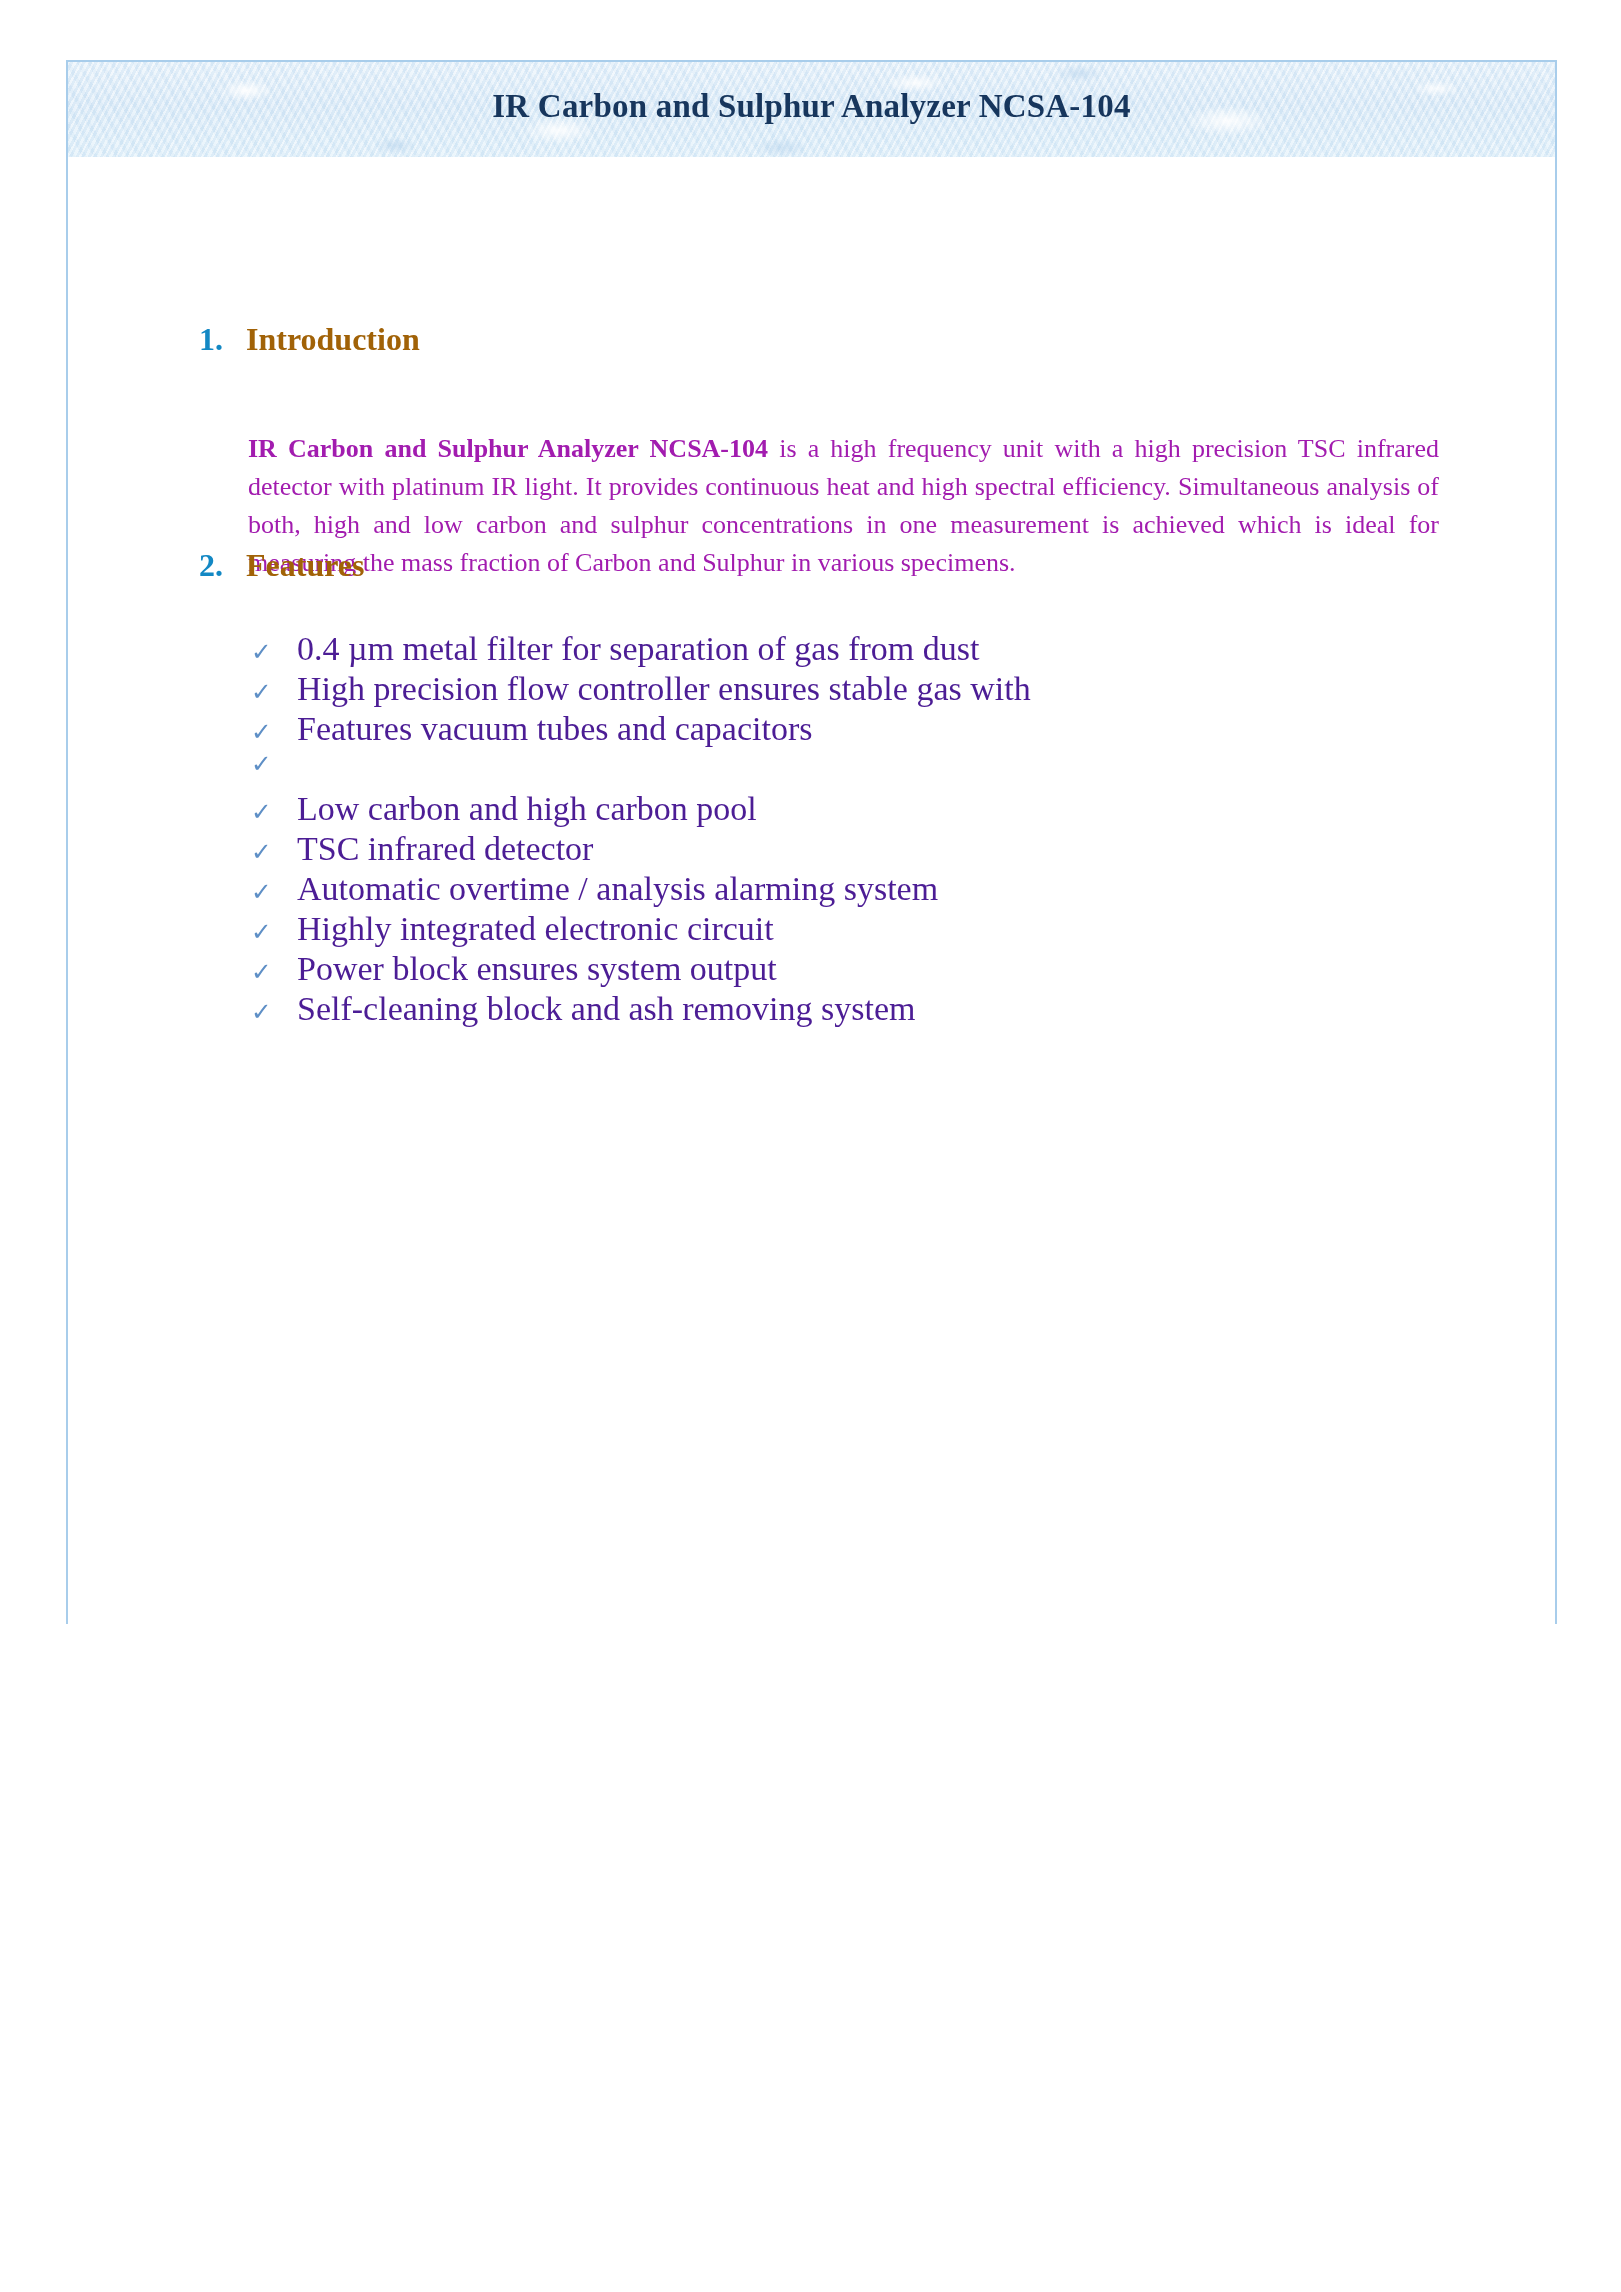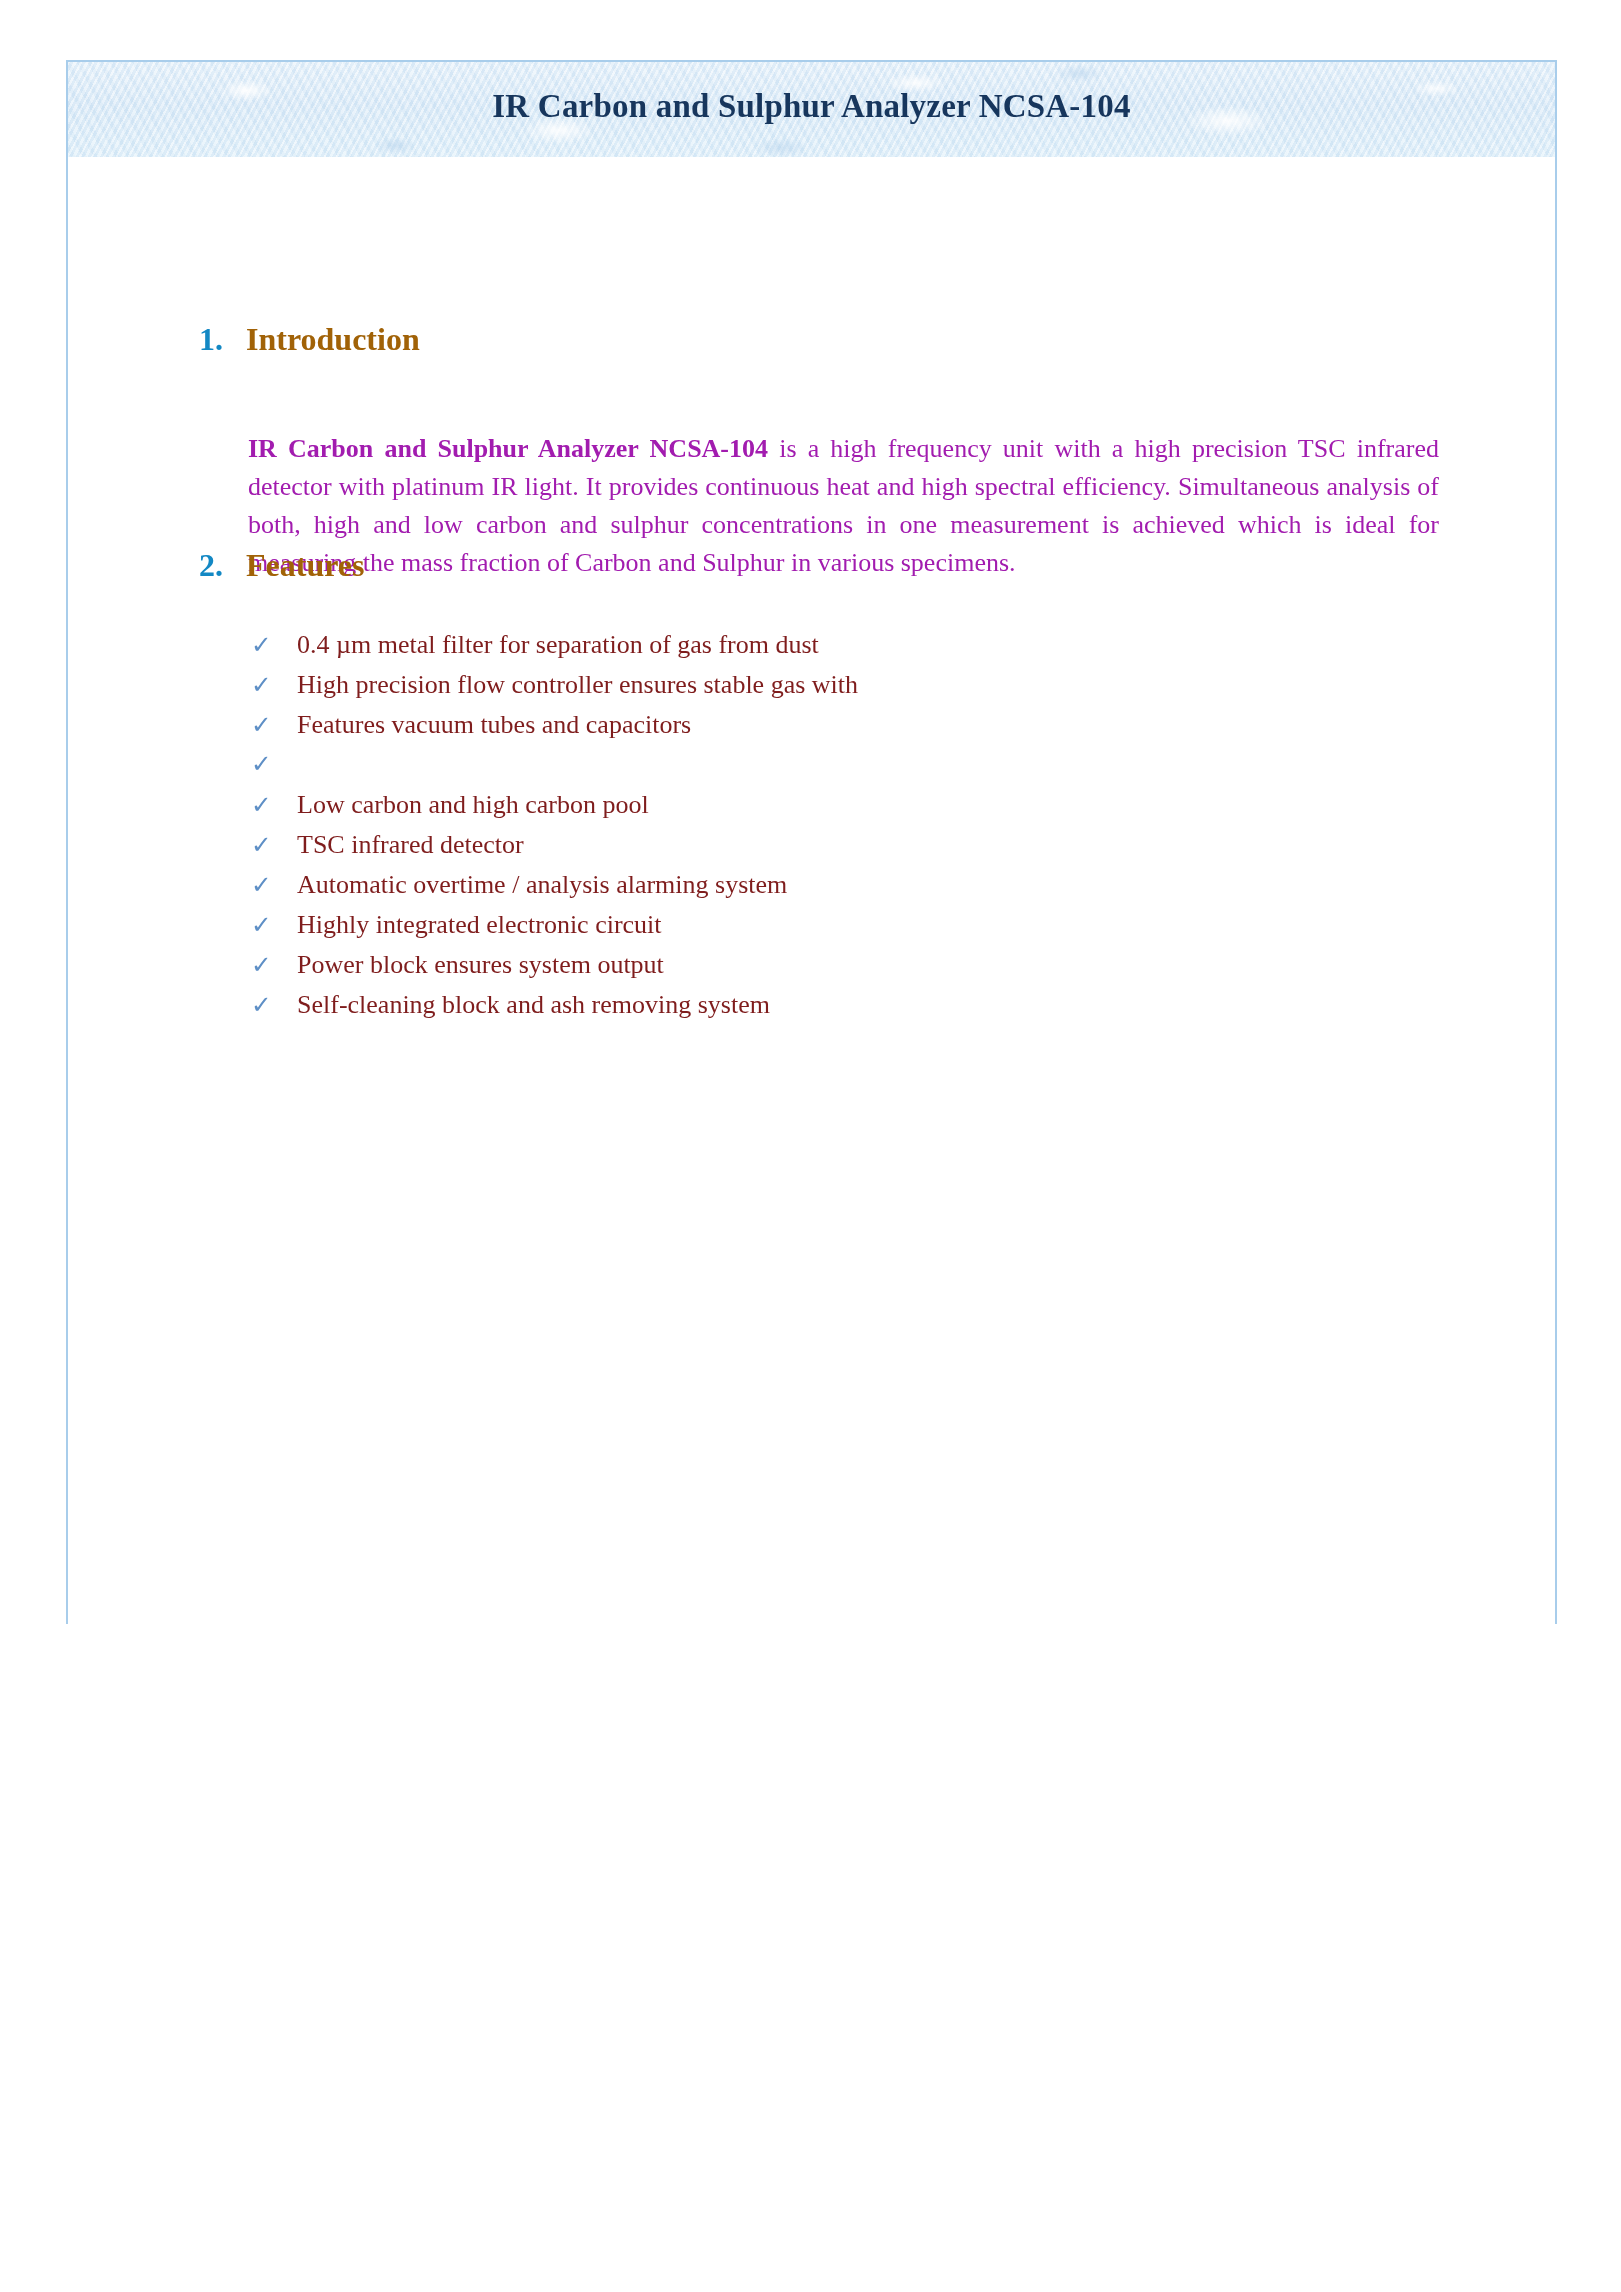--- a/index.html
+++ b/index.html
@@ -143,23 +143,23 @@
   }
   .check-icon {
     flex: 0 0 46px;
     width: 46px;
     color: #5e8fc6;
     font-size: 24.5px;
     line-height: 1;
     font-family: "DejaVu Sans", sans-serif;
   }
   .feature-text {
-    font-size: 26px;
-    line-height: 1;
-    color: #7f1d1d;
+    font-size: 34px;
+    line-height: 1;
+    color: #4c1d95;
     white-space: nowrap;
   }
 
   
   .page-number {
     position: absolute;
     left: 0;
     right: 0;
     top: 2137px;
     text-align: center;

